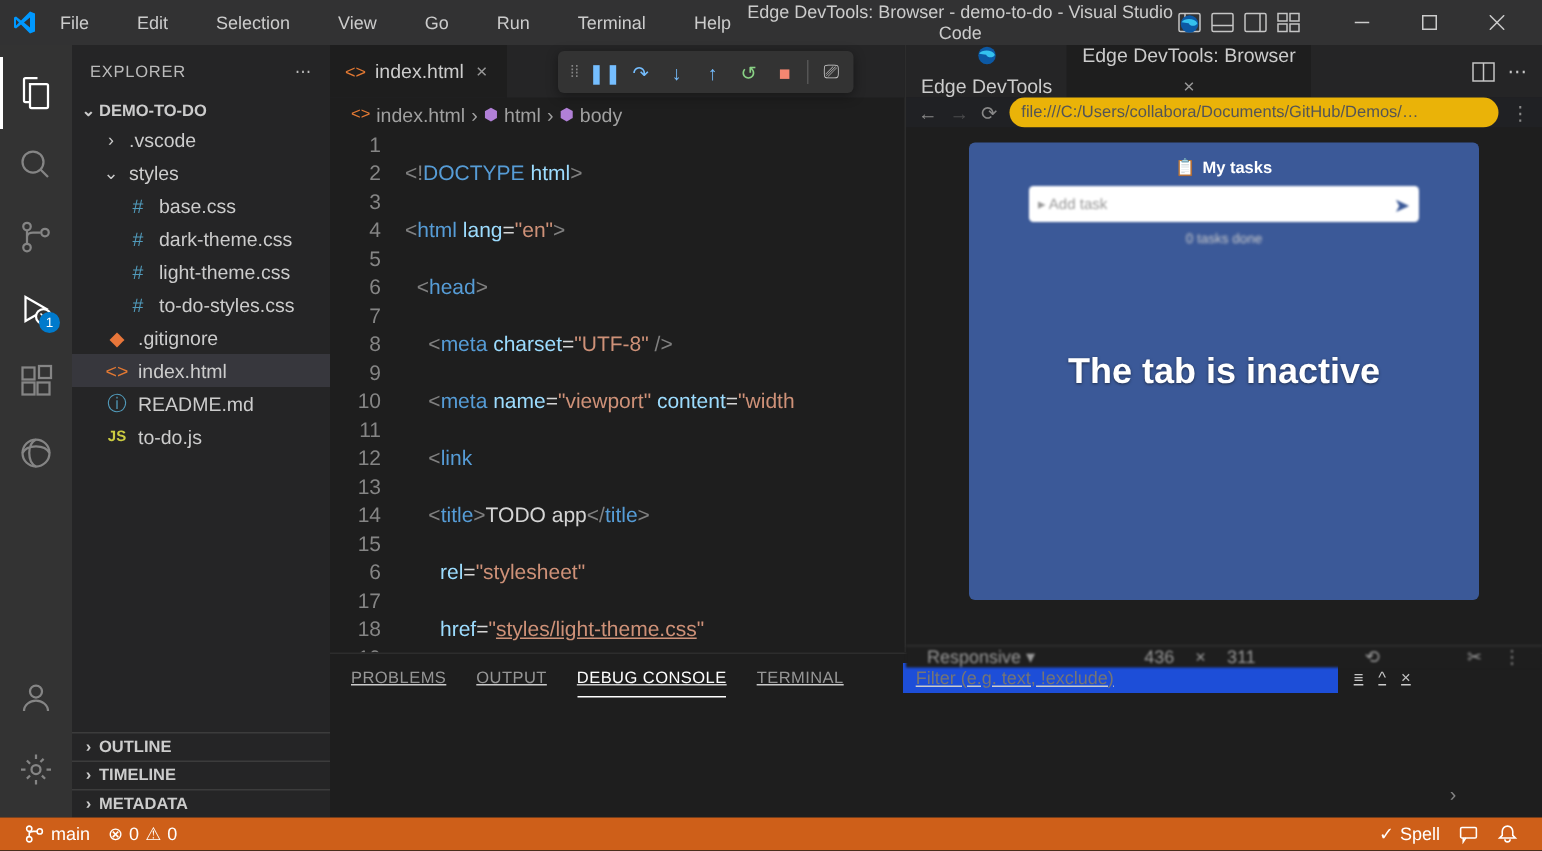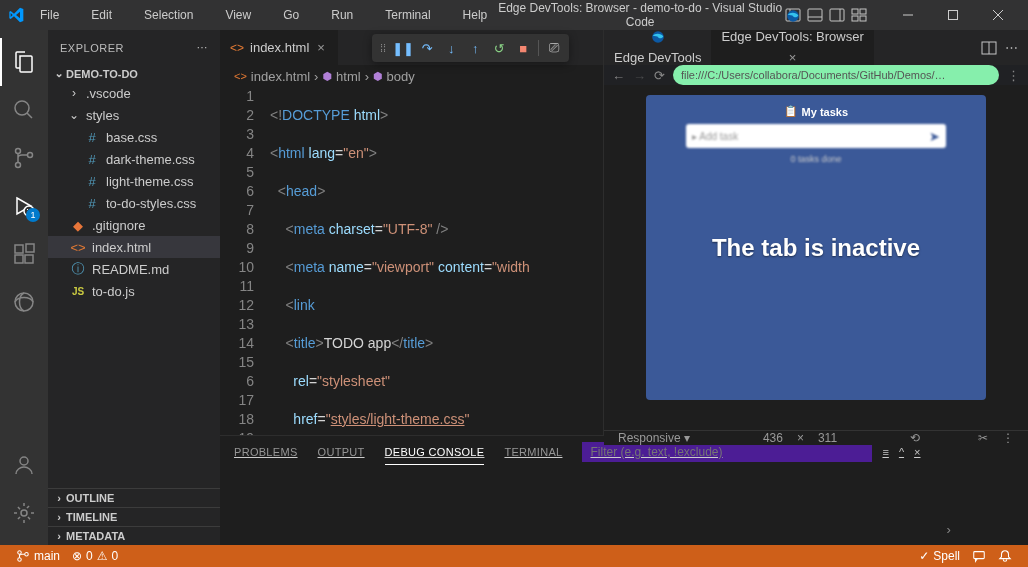--- a/index.html
+++ b/index.html
@@ -50,35 +50,35 @@
 .tok-str { color: #ce9178; }
 .tok-punc { color: #808080; }
 .tok-txt { color: #d4d4d4; }
 .underline { text-decoration: underline; }
 .devtools-pane { width: 425px; background: #1e1e1e; display: flex; flex-direction: column; border-left: 1px solid #2d2d2d; flex-shrink:0;}
 .dt-tabs { height: 35px; background: #252526; display: flex; align-items: stretch; }
 .dt-tab { display: flex; align-items: center; padding: 0 10px; gap: 6px; font-size: 13px; cursor:pointer;flex-direction:column;}
 .dt-tab.active { background: #1e1e1e; justify-content: flex-end; }
 .dt-actions { margin-left: auto; display: flex; align-items: center; gap: 8px; padding: 0 10px; color: #c5c5c5;}
 .browser-bar { height: 30px; background: #202124; display: flex; align-items: center; padding: 0 8px; gap: 8px; color: #888;}
-.url-blur { flex:1; height: 20px; background: #86efac; border-radius: 10px; filter: blur(0.5px); color:#555; font-size:11px; display:flex; align-items:center; padding:0 8px; overflow:hidden;}
+.url-blur { flex:1; height: 20px; background: #eab308; border-radius: 10px; filter: blur(0.5px); color:#555; font-size:11px; display:flex; align-items:center; padding:0 8px; overflow:hidden;}
 .preview { flex:1; background: #1e1e1e; display:flex; align-items:center; justify-content:center; position:relative; padding: 10px 20px 30px 20px;}
 .preview-page { width: 340px; height: 305px; background: #3b5998; border-radius: 4px; display:flex; flex-direction:column; align-items:center; padding-top:10px; position:relative;}
 .preview-title { color: #fff; font-size: 11px; font-weight: 700; display:flex; align-items:center; gap:4px; filter: blur(0.5px); margin-bottom:6px;}
 .preview-input { width: 260px; height: 24px; background: #fff; border-radius: 3px; display:flex; align-items:center; justify-content:space-between; padding:0 6px; filter: blur(0.8px);}
 .preview-subtext { font-size:9px; color:#ccc; filter:blur(1px); margin-top:6px;}
 .inactive-overlay { position:absolute; inset:0; display:flex; align-items:center; justify-content:center; font-size: 24px; color: #ffffff; font-weight: 600; text-shadow: 0 1px 2px rgba(0,0,0,0.5);}
 .dt-device-bar { height: 30px; background: #1e1e1e; border-top: 1px solid #333; display:flex; align-items:center; padding: 0 14px; color:#999; font-size:12px; gap: 14px; filter: blur(0.7px);}
 .dt-device-bar .spacer { flex:1; }
 .bottom-panel { height: 110px; background: #1e1e1e; border-top: 1px solid #2d2d2d; display:flex; flex-direction:row;text-decoration:underline;}
 .bp-tabs { height: 31px; display: flex; align-items: center; padding: 0 14px; gap: 20px; font-size: 11px; }
 .bp-tab { color: #969696; cursor: pointer; letter-spacing: 0.3px;}
 .bp-tab.active { color: #ffffff; border-bottom: 1px solid #fff; padding-bottom: 6px; margin-bottom: -7px;}
 .bp-right { margin-left: auto; display: flex; align-items: center; gap: 10px; }
-.filter-input { background: #4c1d95; border: none; color: #cccccc; padding: 3px 8px; font-size: 12px; width: 290px; outline:none;}
+.filter-input { background: #1d4ed8; border: none; color: #cccccc; padding: 3px 8px; font-size: 12px; width: 290px; outline:none;margin-left:20px;}
 .bp-body { flex: 1; padding: 6px 12px; position:relative;}
 .bp-chev { position:absolute; left: 12px; bottom: 8px; color:#858585;}
 .statusbar { height: 22px; background: #ce5f19; color: #ffffff; display: flex; align-items: center; padding: 0 10px; font-size: 12px; flex-shrink:0;}
 .status-item { display: flex; align-items: center; gap: 4px; padding: 0 6px; cursor: pointer; height:22px;}
 .status-right { margin-left: auto; display: flex; align-items: center; }
 svg { display: block; }
 </style>
 </head>
 <body>
 

